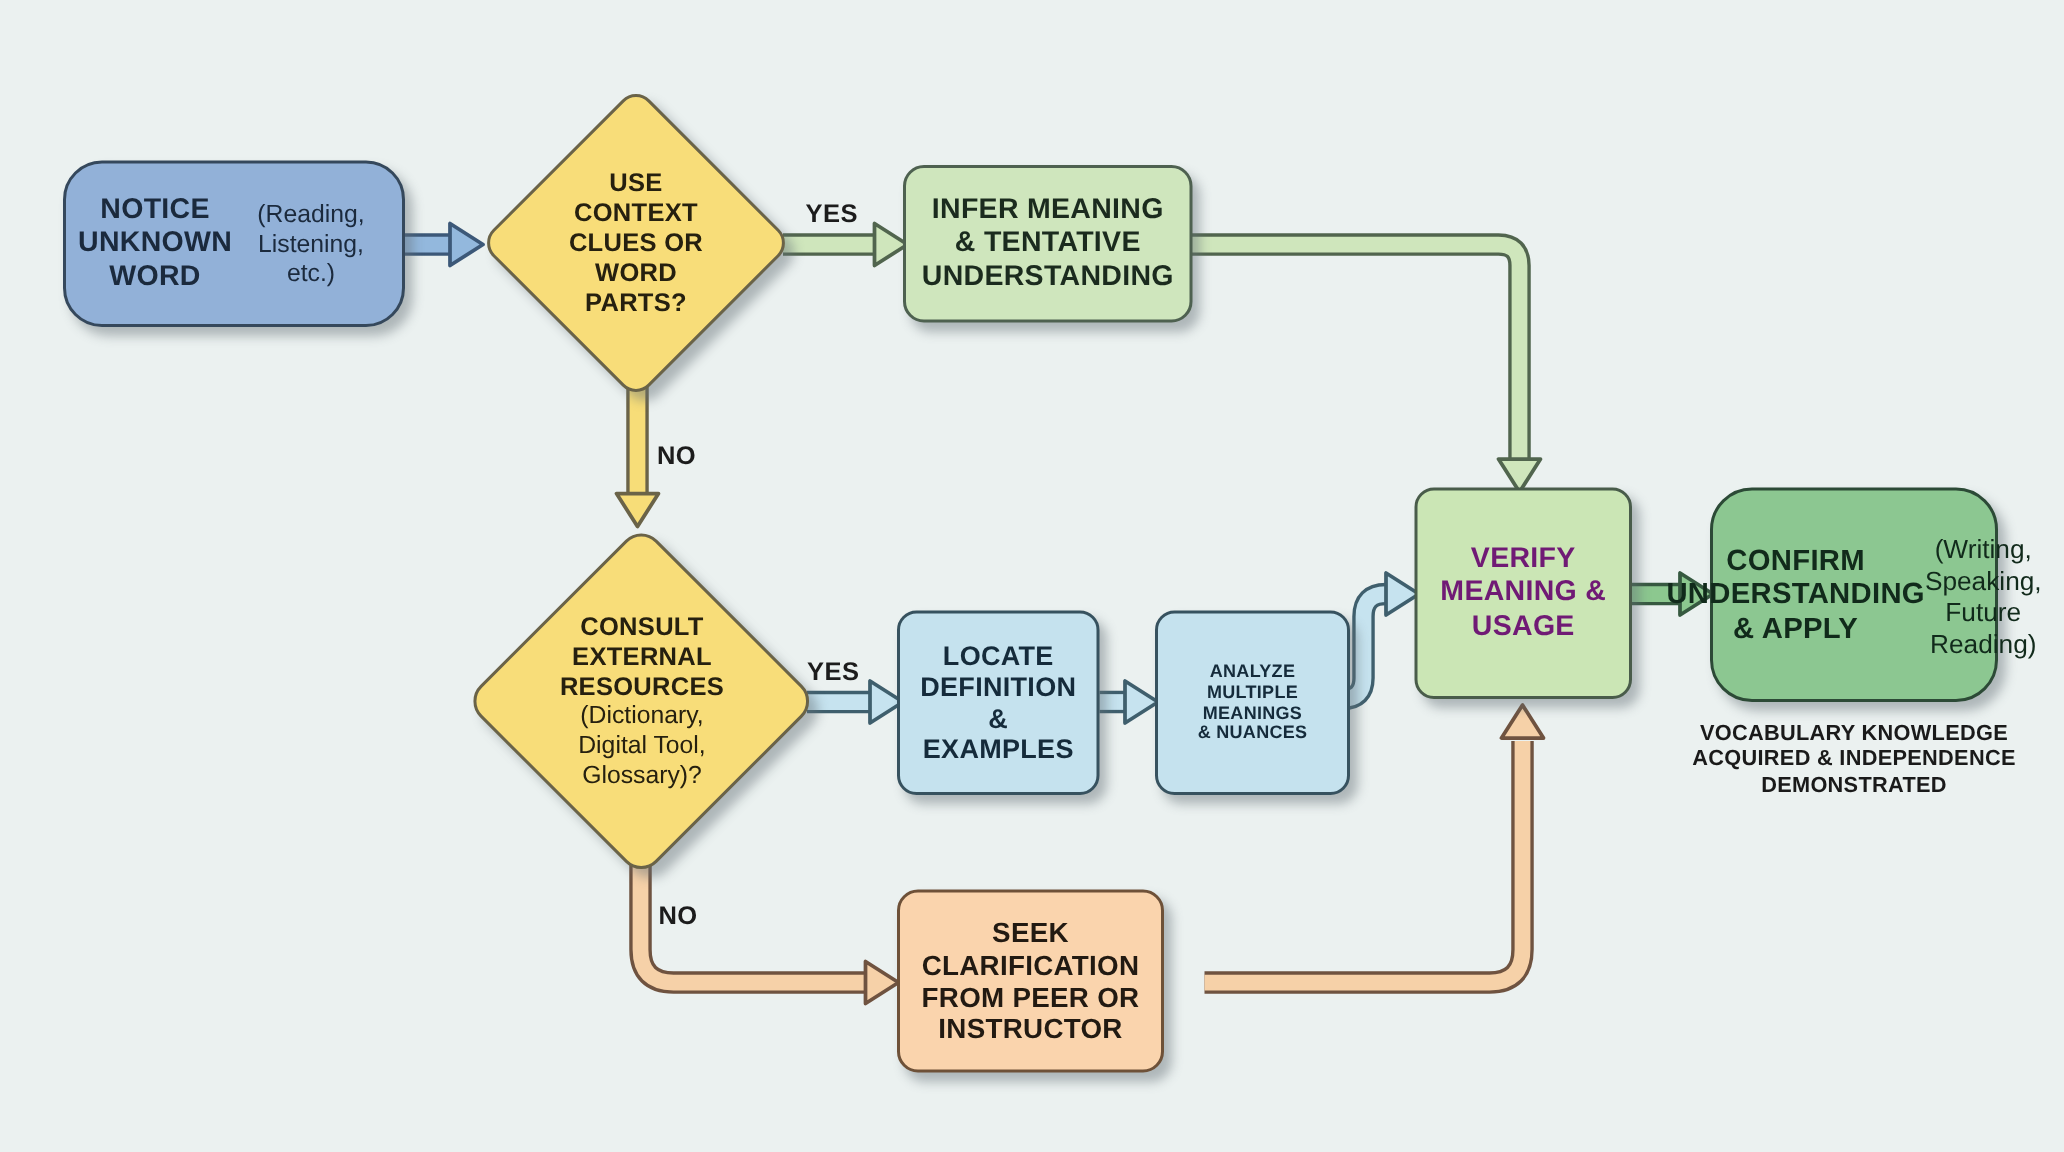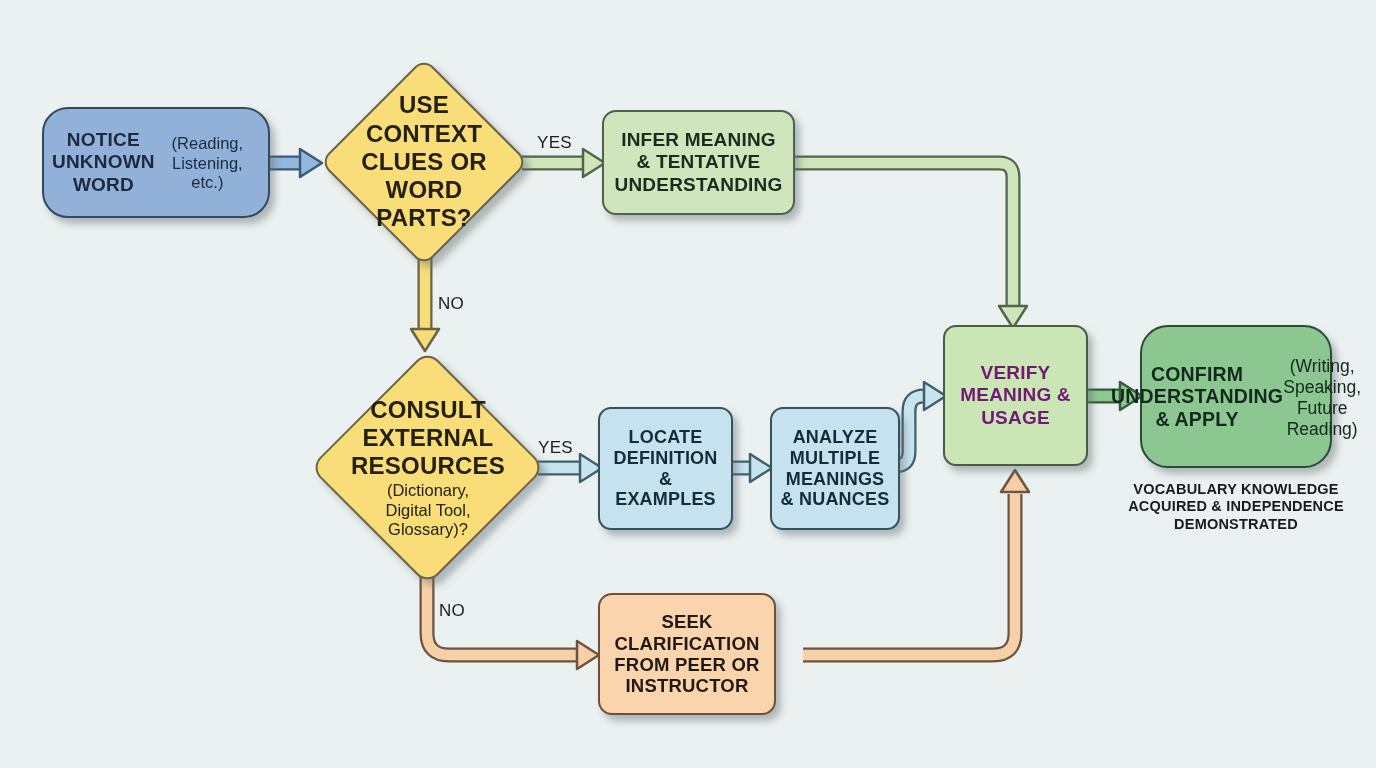--- a/index.html
+++ b/index.html
@@ -28,47 +28,47 @@
   .n-notice{left:42px;top:107px;width:228px;height:111px;border-radius:26px;
             background:#92b1d8;border:2.5px solid #35485c;color:#1b2a3d;}
   .n-notice .s{font-size:16.5px;}
   .n-infer{left:602px;top:110px;width:193px;height:105px;border-radius:14px;
            background:#cfe6bd;border:2.5px solid #4e6150;color:#1b2b1e;}
   .n-locate{left:598px;top:407px;width:135px;height:123px;border-radius:13px;
             background:#c5e2ee;border:2.5px solid #37525f;color:#152b3b;}
   .n-locate .t{font-size:18px;}
   .n-analyze{left:770px;top:407px;width:130px;height:123px;border-radius:13px;
              background:#c5e2ee;border:2.5px solid #37525f;color:#152b3b;}
-  .n-analyze .t{font-size:18px;}
+  .n-analyze .t{font-size:12px;}
   .n-verify{left:943px;top:325px;width:145px;height:141px;border-radius:13px;
             background:#cbe6b5;border:2.5px solid #495c4a;color:#701a75;}
   .n-verify .s{font-size:17px;}
   .n-confirm{left:1140px;top:325px;width:192px;height:143px;border-radius:28px;
              background:#8cc791;border:2.5px solid #2c4a36;color:#112a1b;}
   .n-confirm .t{font-size:19.5px;}
   .n-confirm .s{font-size:17.5px;}
   .n-seek{left:598px;top:593px;width:178px;height:122px;border-radius:14px;
           background:#fad4ad;border:2.5px solid #6e5138;color:#221a12;}
   .n-seek .t{font-size:18.5px;}
 
   
   .diamond{position:absolute;z-index:2;transform:rotate(45deg);background:#f8dd79;
            border:2.5px solid #6a6348;box-sizing:border-box;
            box-shadow:8.5px 0 7px rgba(100,110,118,.45);}
   .dm1{left:350px;top:88px;width:148px;height:148px;border-radius:13px;}
   .dm2{left:344px;top:384px;width:167px;height:167px;border-radius:15px;}
   .dtext{position:absolute;z-index:3;display:flex;flex-direction:column;align-items:center;
          justify-content:center;text-align:center;color:#26200f;}
-  .dtext .t{font-weight:bold;white-space:pre-line;font-size:24px;line-height:1.18;letter-spacing:.2px;}
+  .dtext .t{font-weight:bold;white-space:pre-line;font-size:17px;line-height:1.18;letter-spacing:.2px;}
   .dtext .s{white-space:pre-line;font-size:16.5px;line-height:1.2;}
   .dt1{left:334px;top:100px;width:180px;height:124px;}
   .dt2{left:328px;top:392px;width:200px;height:152px;}
 
   
-  .elabel{position:absolute;z-index:3;font-weight:normal;font-size:17px;color:#1c1c1c;
+  .elabel{position:absolute;z-index:3;font-weight:bold;font-size:17px;color:#1c1c1c;
           letter-spacing:.3px;}
   .caption{position:absolute;z-index:3;left:1106px;top:481px;width:260px;text-align:center;
            font-weight:bold;font-size:14.5px;line-height:1.2;color:#1a1a1a;white-space:pre-line;
            letter-spacing:.2px;}
 </style>
 </head>
 <body>
 
 <div class="canvas">
 

